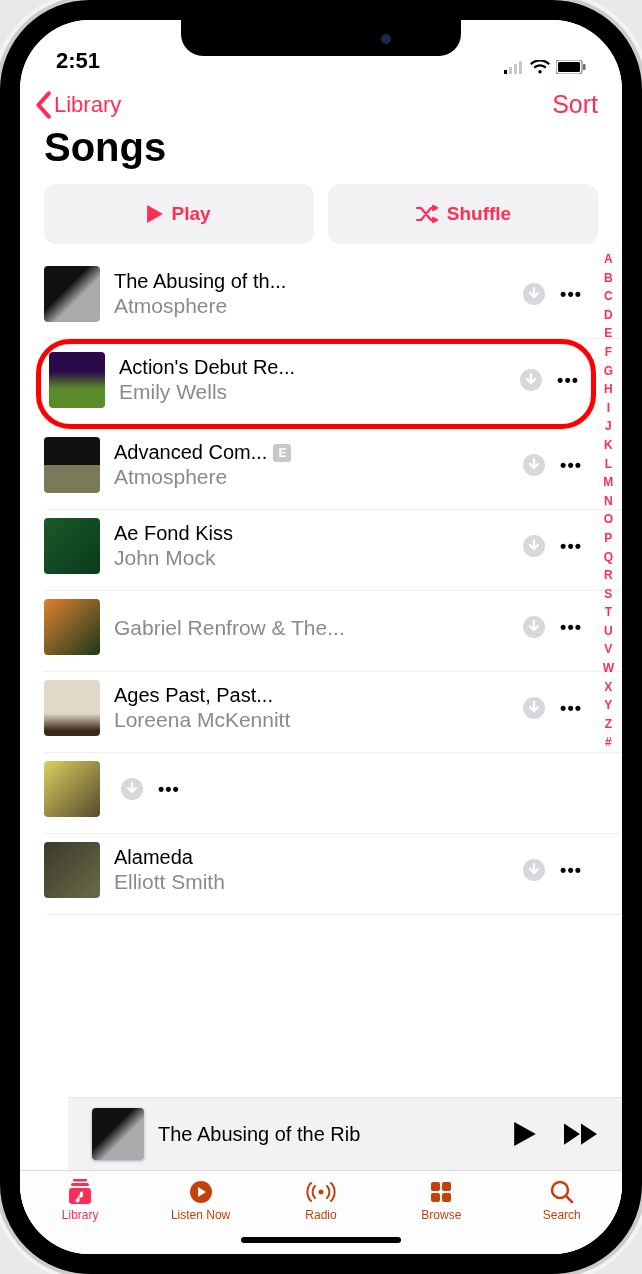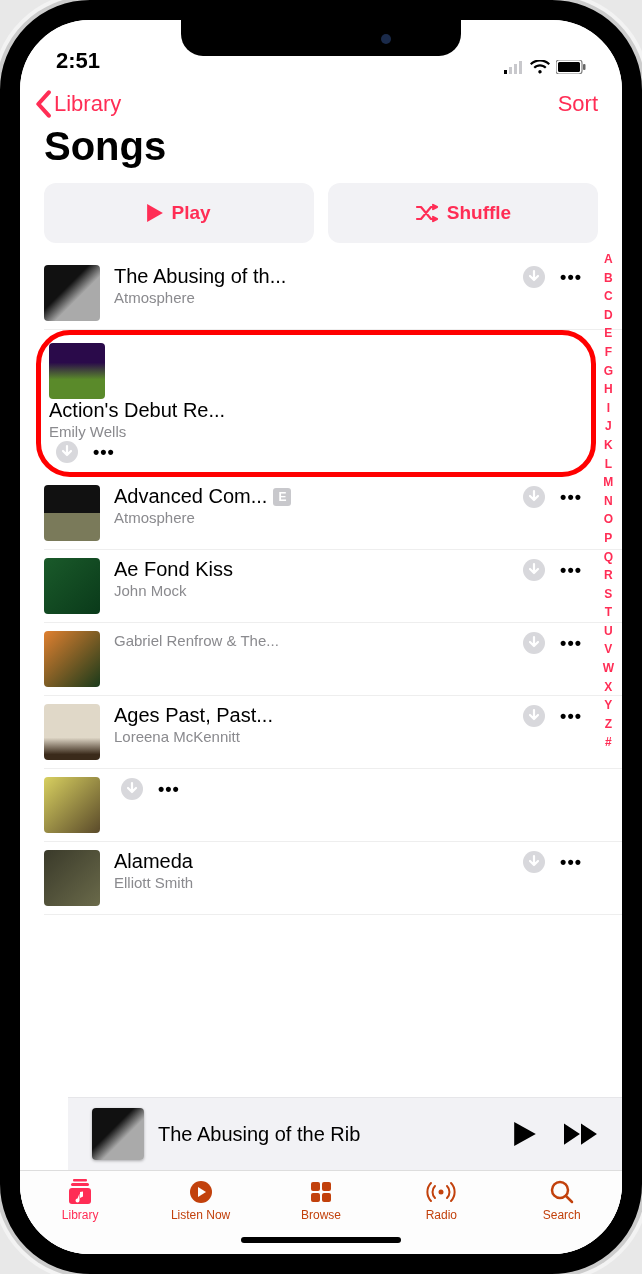--- a/index.html
+++ b/index.html
@@ -65,21 +65,21 @@
   .back-btn {
     display: flex;
     align-items: center;
     color: #ff2d55;
     font-size: 22px;
     gap: 2px;
     cursor: pointer;
   }
   .sort-btn {
     color: #ff2d55;
-    font-size: 22px;
+    font-size: 25px;
     cursor: pointer;
   }
   .page-title {
     font-size: 40px;
     font-weight: 800;
     color: #000;
     padding: 2px 42px 14px 24px;
   }
   .action-row {
     display: flex;
@@ -101,34 +101,33 @@
     cursor: pointer;
   }
   .song-list {
     flex: 1;
     overflow: hidden;
     position: relative;
     padding-left: 24px;
   }
   .song-row {
     display: flex;
-    align-items: flex-start;
-    padding: 8px 40px 8px 0;
+    align-items: center;
+    padding: 8px 40px 16px 0;
     border-bottom: 1px solid #eee;
     position: relative;
   }
   .song-row.highlighted {
     border: 5px solid #ff0000;
     border-radius: 34px;
     margin-left: -8px;
     padding-left: 8px;
     margin-right: 26px;
     padding-right: 12px;
     border-bottom: 5px solid #ff0000;
-    flex-direction: column;
   }
   .album-art {
     width: 56px;
     height: 56px;
     border-radius: 4px;
     flex-shrink: 0;
     margin-right: 14px;
     background: #888;
   }
   .art-0{background:linear-gradient(135deg,#111 40%,#aaa 60%);}
@@ -142,21 +141,21 @@
   .song-text { flex: 1; min-width: 0; overflow: hidden; }
   .song-title {
     font-size: 20px;
     color: #000;
     white-space: nowrap;
     overflow: hidden;
     text-overflow: ellipsis;
     display:flex; align-items:center; gap:6px;
   }
   .song-artist {
-    font-size: 15px;
+    font-size: 21px;
     color: #8a8a8e;
     white-space: nowrap;
     overflow: hidden;
     text-overflow: ellipsis;
     margin-top: 1px;
   }
   .explicit {
     display:inline-flex; align-items:center; justify-content:center;
     width:18px;height:18px;border-radius:3px;background:#c8c8cc;
     font-size:12px;font-weight:700;color:#fff;
@@ -464,36 +463,36 @@
         </div>
         <div class="tab-item">
           <svg class="tab-icon" viewBox="0 0 28 26">
             <circle cx="14" cy="13" r="11" fill="currentColor"></circle>
             <path d="M11 8l8 5-8 5z" fill="#fdfdfd"></path>
           </svg>
           <span>Listen Now</span>
         </div>
         <div class="tab-item">
           <svg class="tab-icon" viewBox="0 0 28 26">
+            <circle cx="14" cy="13" r="2.5" fill="currentColor"></circle>
+            <path d="M8 7a8.5 8.5 0 0 0 0 12M20 7a8.5 8.5 0 0 1 0 12M4 4a13 13 0 0 0 0 18M24 4a13 13 0 0 1 0 18" stroke="currentColor" stroke-width="2" fill="none" stroke-linecap="round"></path>
+          </svg>
+          <span>Radio</span>
+        </div>
+        <div class="tab-item">
+          <svg class="tab-icon" viewBox="0 0 28 26">
             <rect x="4" y="3" width="9" height="9" rx="2" fill="currentColor"></rect>
             <rect x="15" y="3" width="9" height="9" rx="2" fill="currentColor"></rect>
             <rect x="4" y="14" width="9" height="9" rx="2" fill="currentColor"></rect>
             <rect x="15" y="14" width="9" height="9" rx="2" fill="currentColor"></rect>
           </svg>
           <span>Browse</span>
         </div>
         <div class="tab-item">
           <svg class="tab-icon" viewBox="0 0 28 26">
-            <circle cx="14" cy="13" r="2.5" fill="currentColor"></circle>
-            <path d="M8 7a8.5 8.5 0 0 0 0 12M20 7a8.5 8.5 0 0 1 0 12M4 4a13 13 0 0 0 0 18M24 4a13 13 0 0 1 0 18" stroke="currentColor" stroke-width="2" fill="none" stroke-linecap="round"></path>
-          </svg>
-          <span>Radio</span>
-        </div>
-        <div class="tab-item">
-          <svg class="tab-icon" viewBox="0 0 28 26">
             <circle cx="12" cy="11" r="8" stroke="currentColor" stroke-width="2.5" fill="none"></circle>
             <path d="M18 17l6 6" stroke="currentColor" stroke-width="2.5" stroke-linecap="round"></path>
           </svg>
           <span>Search</span>
         </div>
       </div>
 
     <div class="home-indicator">
         <div></div>
       </div>

